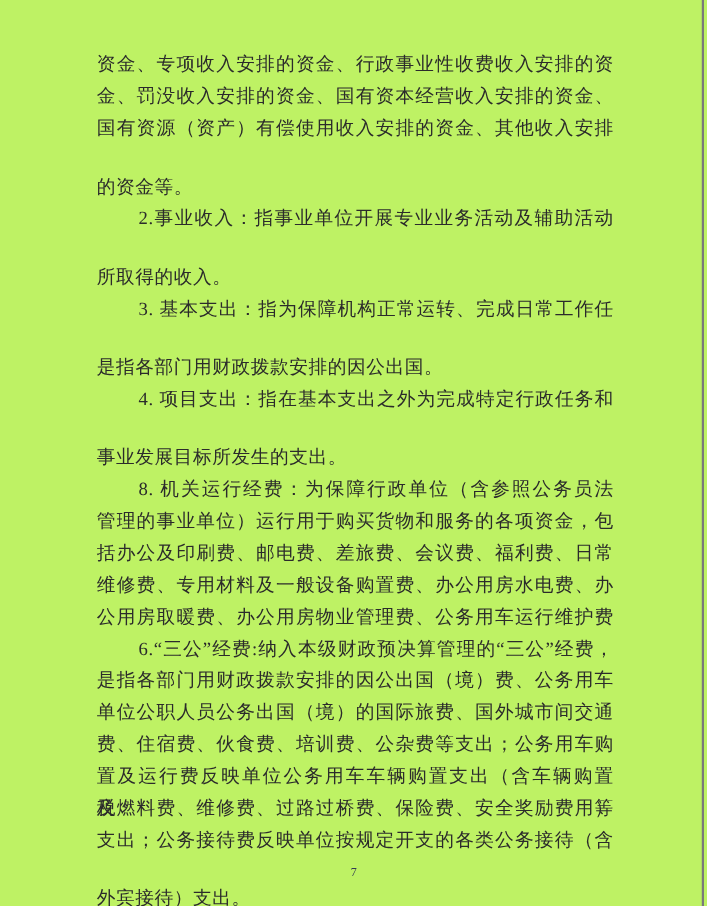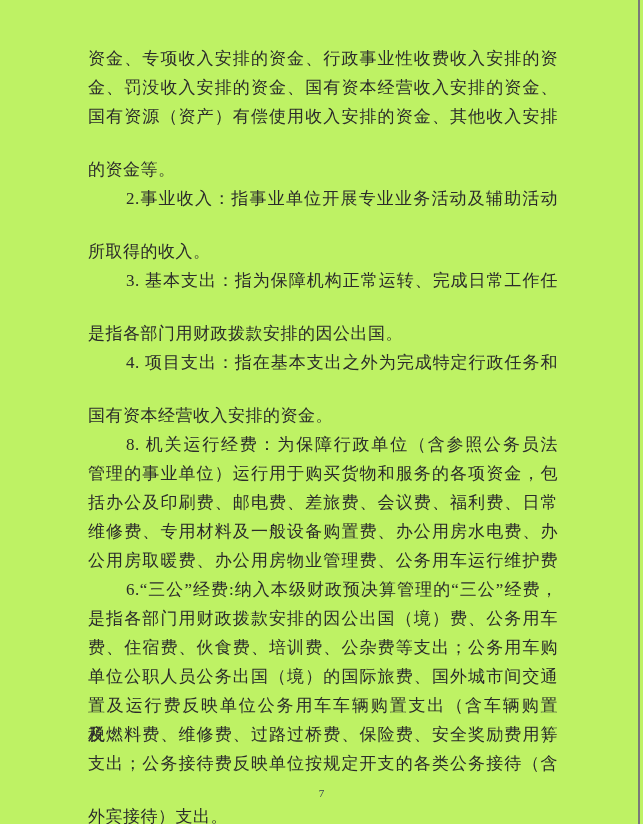--- a/index.html
+++ b/index.html
@@ -71,36 +71,36 @@
       <div class="line end">所取得的收入。</div>
     </div>
 
     <div class="para">
       <div class="line indent">3. 基本支出：指为保障机构正常运转、完成日常工作任</div>
       <div class="line end">是指各部门用财政拨款安排的因公出国。</div>
     </div>
 
     <div class="para">
       <div class="line indent">4. 项目支出：指在基本支出之外为完成特定行政任务和</div>
-      <div class="line end">国有资本经营收入安排的资金。</div>
+      <div class="line end">事业发展目标所发生的支出。</div>
     </div>
 
     <div class="para">
       <div class="line indent">8. 机关运行经费：为保障行政单位（含参照公务员法</div>
       <div class="line">管理的事业单位）运行用于购买货物和服务的各项资金，包</div>
       <div class="line">括办公及印刷费、邮电费、差旅费、会议费、福利费、日常</div>
       <div class="line">维修费、专用材料及一般设备购置费、办公用房水电费、办</div>
       <div class="line">公用房取暖费、办公用房物业管理费、公务用车运行维护费</div>
     </div>
 
     <div class="para">
       <div class="line indent">6.“三公”经费:纳入本级财政预决算管理的“三公”经费，</div>
       <div class="line">是指各部门用财政拨款安排的因公出国（境）费、公务用车</div>
+      <div class="line">单位公职人员公务出国（境）的国际旅费、国外城市间交通</div>
       <div class="line">费、住宿费、伙食费、培训费、公杂费等支出；公务用车购</div>
-      <div class="line">单位公职人员公务出国（境）的国际旅费、国外城市间交通</div>
       <div class="line">置及运行费反映单位公务用车车辆购置支出（含车辆购置税）</div>
       <div class="line">及燃料费、维修费、过路过桥费、保险费、安全奖励费用等</div>
       <div class="line">支出；公务接待费反映单位按规定开支的各类公务接待（含</div>
       <div class="line end">外宾接待）支出。</div>
     </div>
 
   </div>
 
   <div class="footer">7</div>
 

